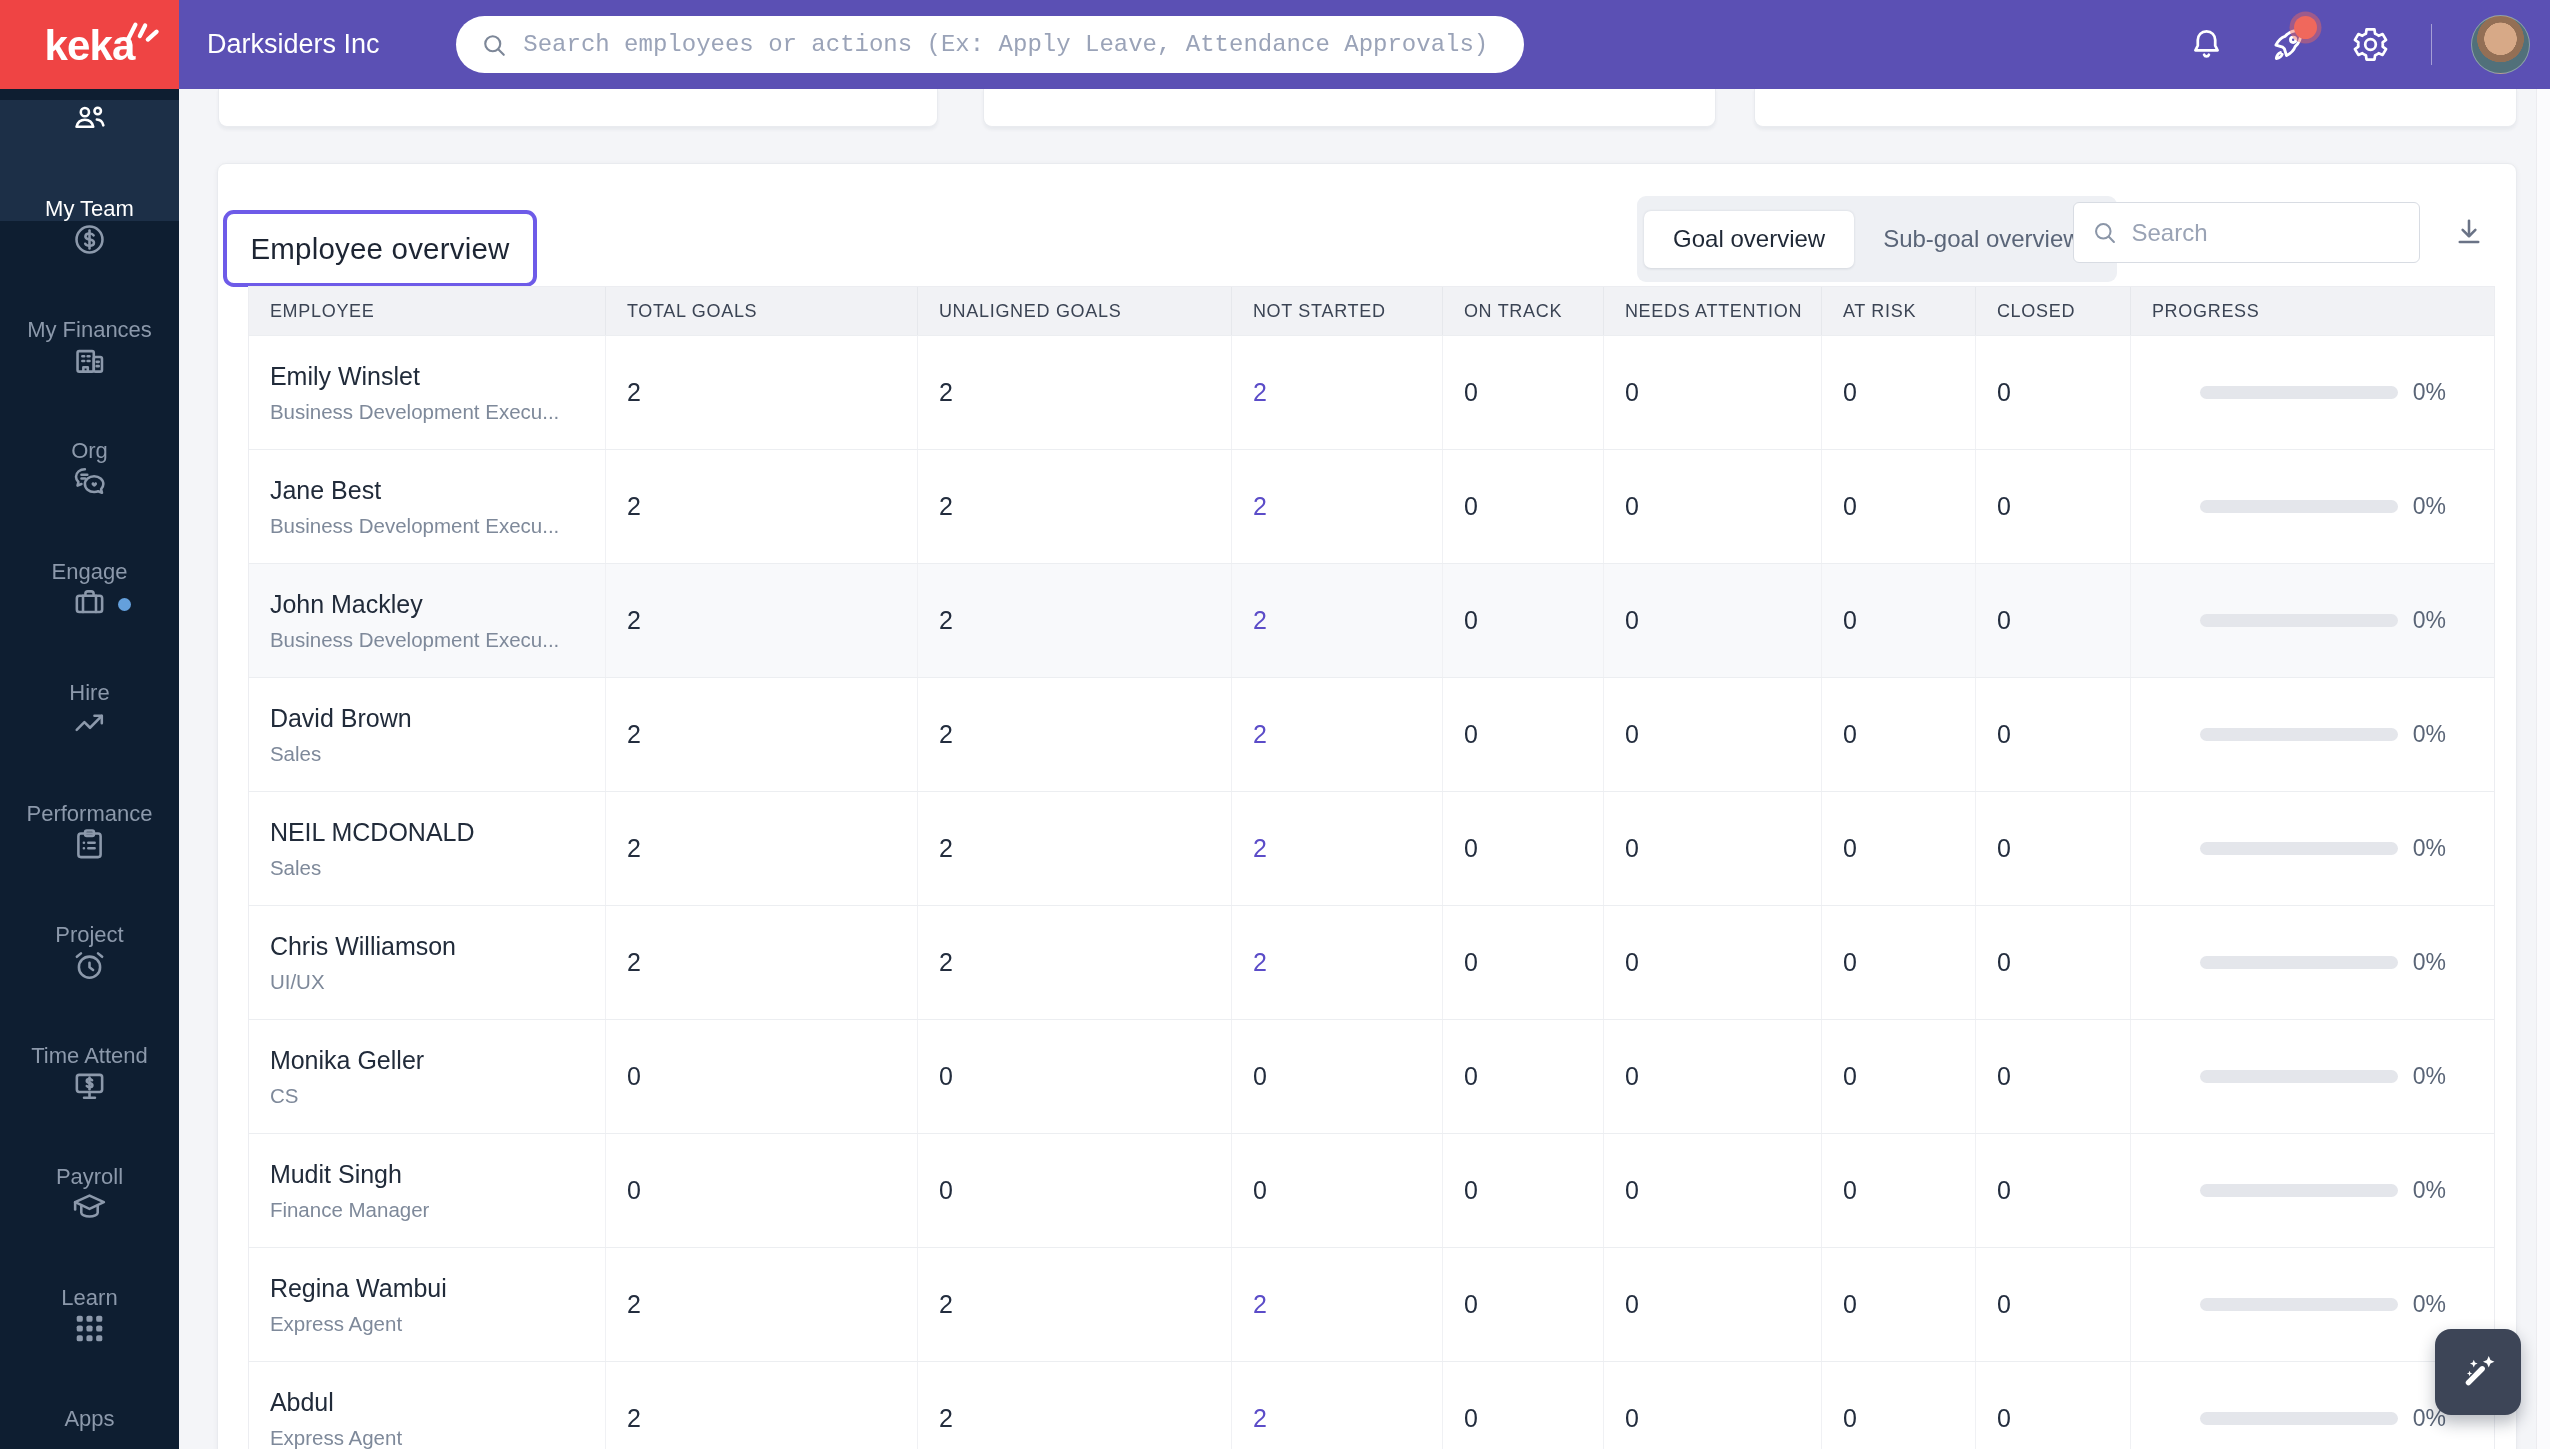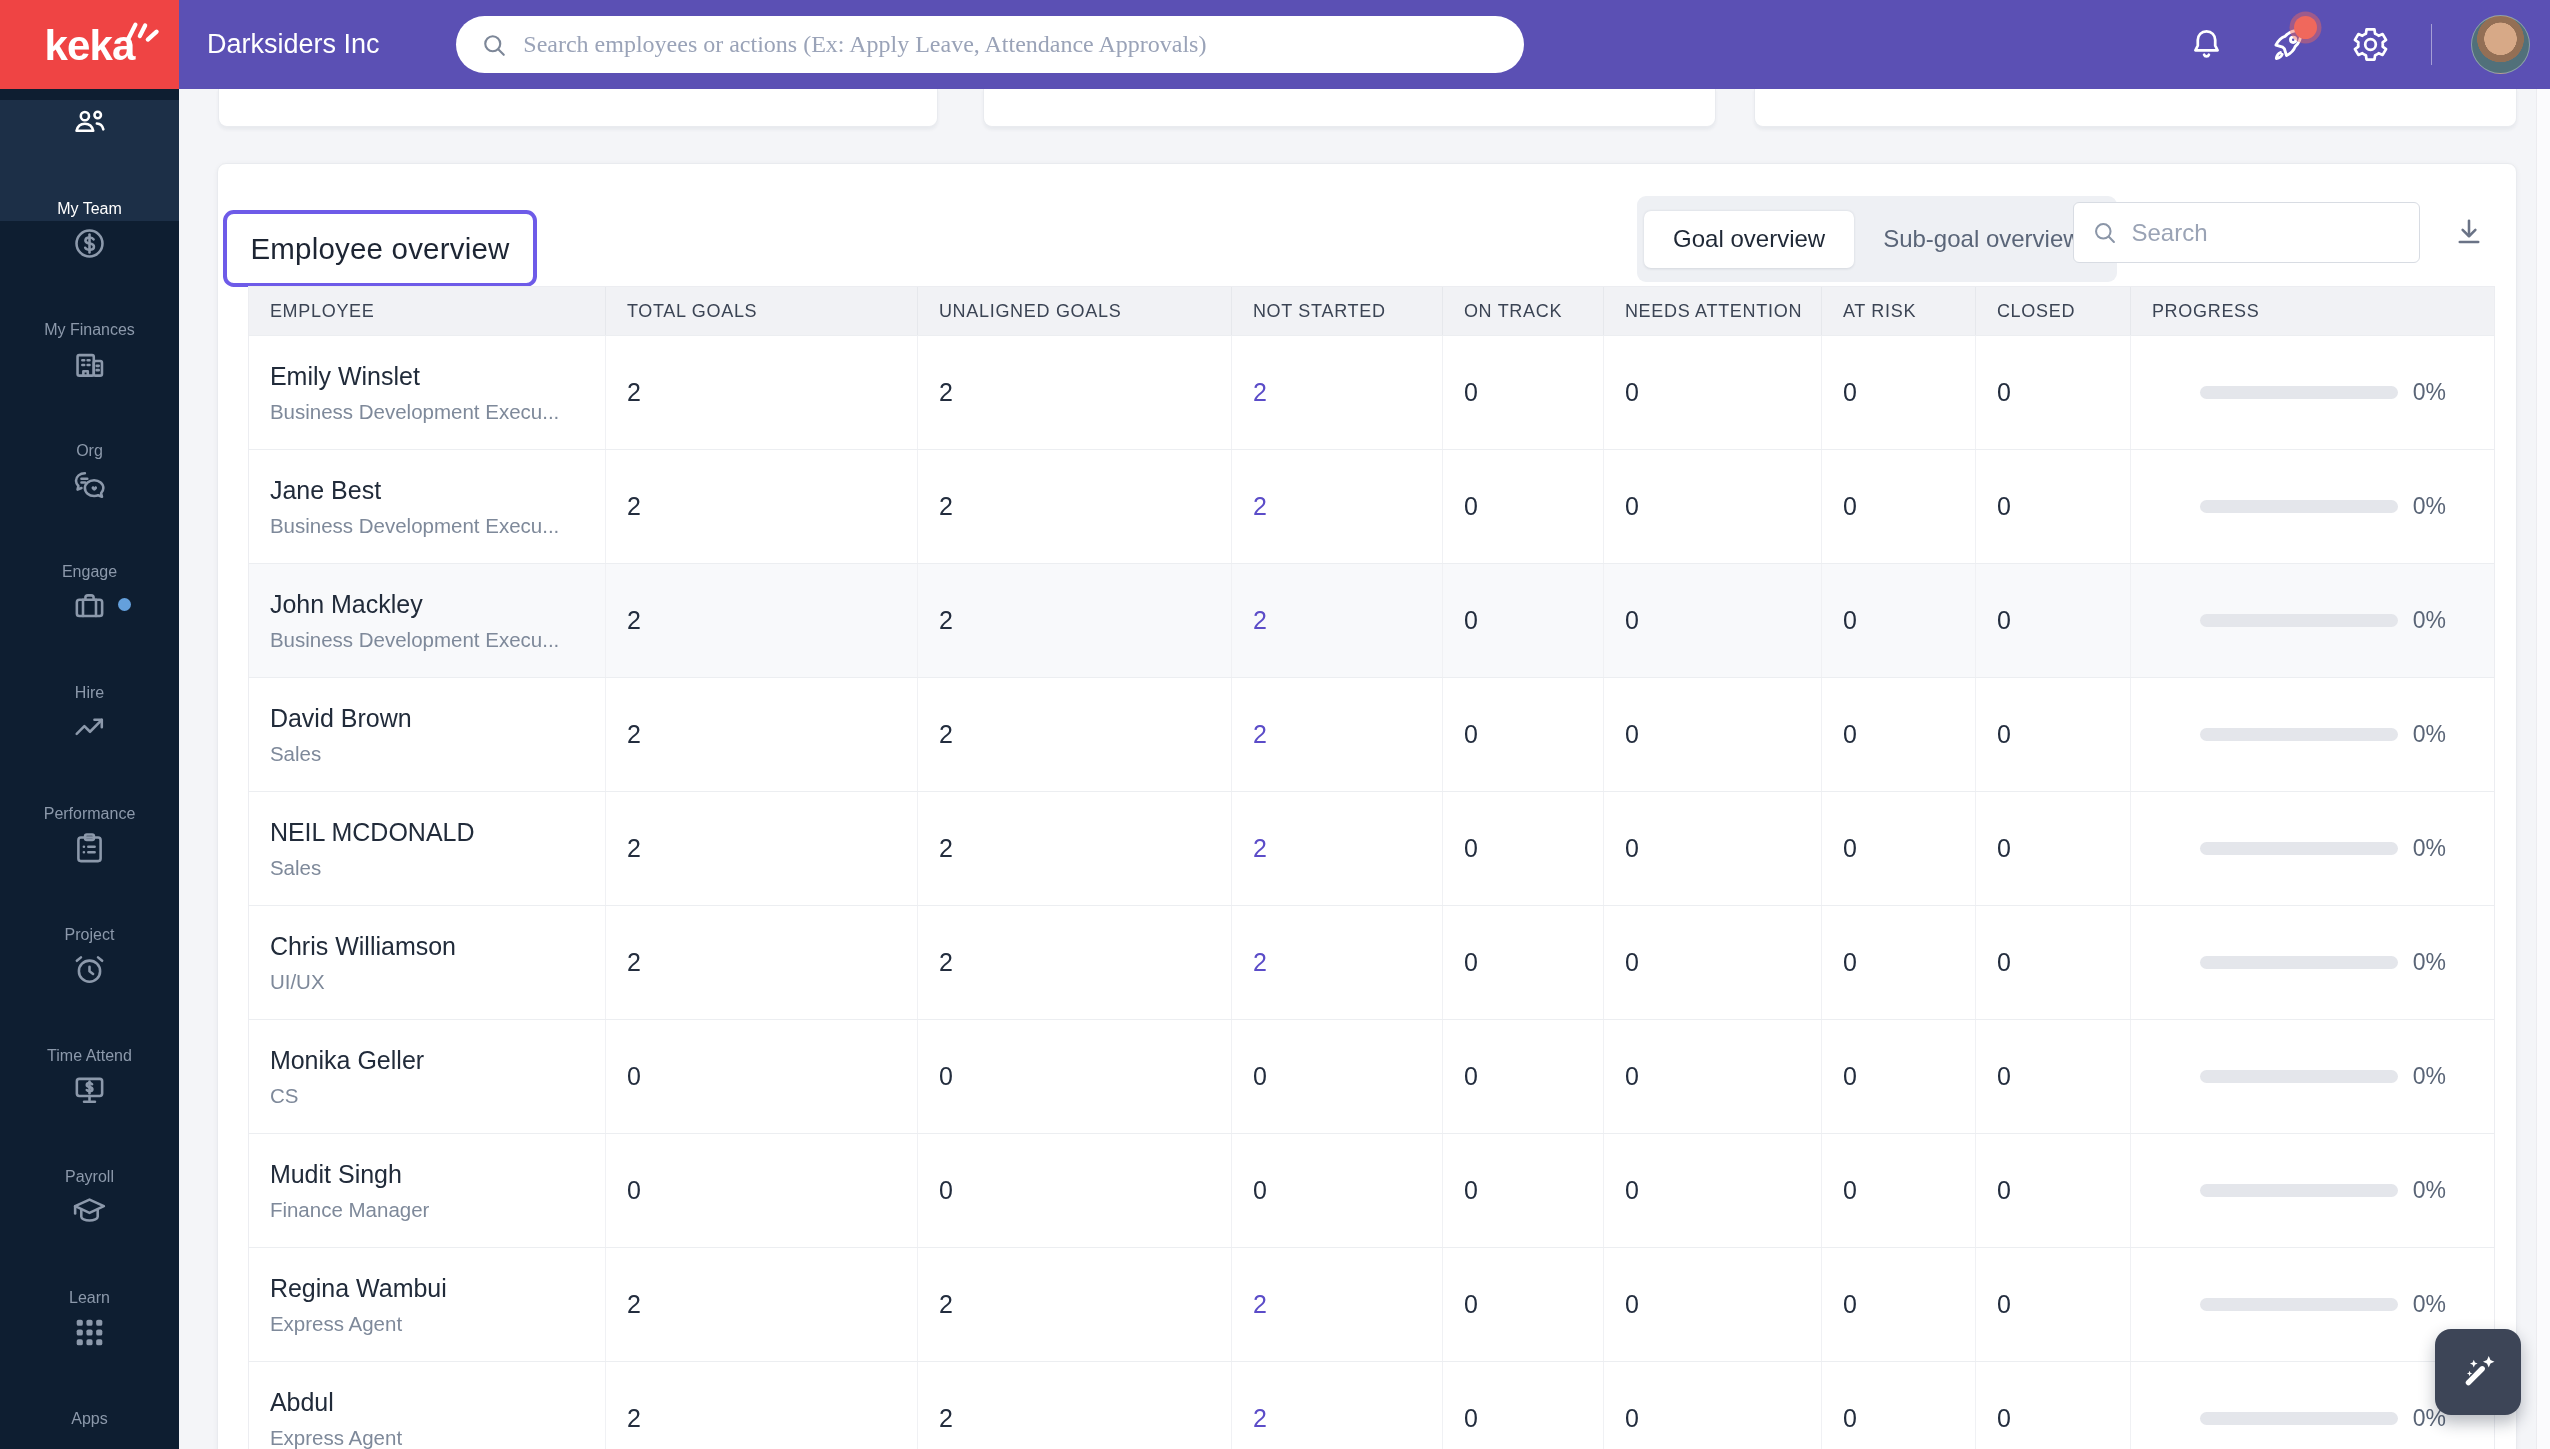--- a/index.html
+++ b/index.html
@@ -12,35 +12,35 @@
     -webkit-font-smoothing: antialiased;
   }
   
   .topbar { position:absolute; left:0; top:0; width:2550px; height:89px; background:#5b50b4; z-index:40; }
   .logo-block { position:absolute; left:0; top:0; width:179px; height:89px; background:#ef4444; display:flex; align-items:center; justify-content:center; }
   .brand { color:#fff; font-weight:bold; font-size:42px; letter-spacing:-0.9px; position:relative; top:1.8px; }
   .brand-spark { position:absolute; left:123px; top:14.3px; }
   .company { position:absolute; left:207px; top:0; height:89px; display:flex; align-items:center; color:#ffffff; font-size:27px; }
   .top-search { position:absolute; left:456px; top:16px; width:1068px; height:57px; background:#ffffff; border-radius:29px; display:flex; align-items:center; padding:0 23px; gap:14.3px; }
   .top-search svg { flex:0 0 auto; color:#7d8798; }
-  .top-search input { border:none; outline:none; flex:1; font-size:24px; color:#0f766e; font-family:Liberation Serif, serif; background:transparent; }
+  .top-search input { border:none; outline:none; flex:1; font-size:24px; color:#0f766e; font-family:Liberation Mono, monospace; background:transparent; }
   .top-search input::placeholder { color:#9aa3b8; }
   .top-icons { position:absolute; right:19.7px; top:0; height:89px; display:flex; align-items:center; gap:39px; }
   .tbicon { color:#ffffff; position:relative; width:43px; height:43px; display:flex; align-items:center; justify-content:center; }
   .badge-dot { position:absolute; top:-7.1px; right:-7.1px; width:23px; height:23px; border-radius:50%; background:#f0685c; box-shadow:0 0 0 4.5px rgba(240,104,92,.45); }
   .top-divider { width:1.8px; height:41px; background:rgba(255,255,255,.45); }
   .avatar { width:59px; height:59px; border-radius:50%; background:
       radial-gradient(circle at 50% 40%, #d7a987 0 36%, #936f55 37% 52%, #51707a 53% 100%);
       border:1.8px solid rgba(255,255,255,.35); }
   
   .sidebar { position:absolute; left:0; top:89px; width:179px; height:1360px; background:#0e1e31; z-index:30; }
   .side-item { height:121px; display:flex; flex-direction:column; align-items:center; justify-content:center; gap:11.6px; color:#8c99ab; position:relative; cursor:pointer; margin-top:0; }
   .side-item:first-child { margin-top:10.7px; }
   .side-item.active { background:#1c2f47; color:#ffffff; }
-  .side-item .slabel { font-size:16px;margin-top:45px; }
+  .side-item .slabel { font-size:22px;margin-top:45px; }
   .side-item svg { width:41px; height:41px; }
   .side-dot { position:absolute; top:14.3px; right:48px; width:13.4px; height:13.4px; border-radius:50%; background:#64a0dc; }
   
   .main { position:absolute; left:179px; top:89px; width:2372px; height:1360px; }
   .partial-card { position:absolute; top:0; height:38px; background:#ffffff; border:0.9px solid #e9ebef; border-top:none; border-radius:0 0 9px 9px; box-shadow:0 2.7px 3.6px rgba(20,30,60,.05); }
   .board { position:absolute; left:38px; top:74px; width:2300px; height:1333px; background:#ffffff; border:0.9px solid #e9ebef; border-radius:9px 9px 0 0; box-shadow:0 1.8px 5.4px rgba(20,30,60,.05); }
   .title-wrap { position:absolute; left:5.4px; top:46px; height:77px; border:4.5px solid #6e5be8; border-radius:10.7px; background:#fff; display:flex; align-items:center; padding:8px 23px; }
   .page-title { font-size:29.5px; color:#1d2533; font-weight:500; letter-spacing:0.2px; }
   .tabs { position:absolute; left:1419px; top:32px; height:86px; background:#eef0f4; border-radius:9px; display:flex; align-items:center; padding:0 7.1px; }
   .tab { height:57px; display:flex; align-items:center; padding:0 29px; font-size:24px; color:#5a6578; border-radius:7.1px; cursor:pointer; white-space:nowrap; }

